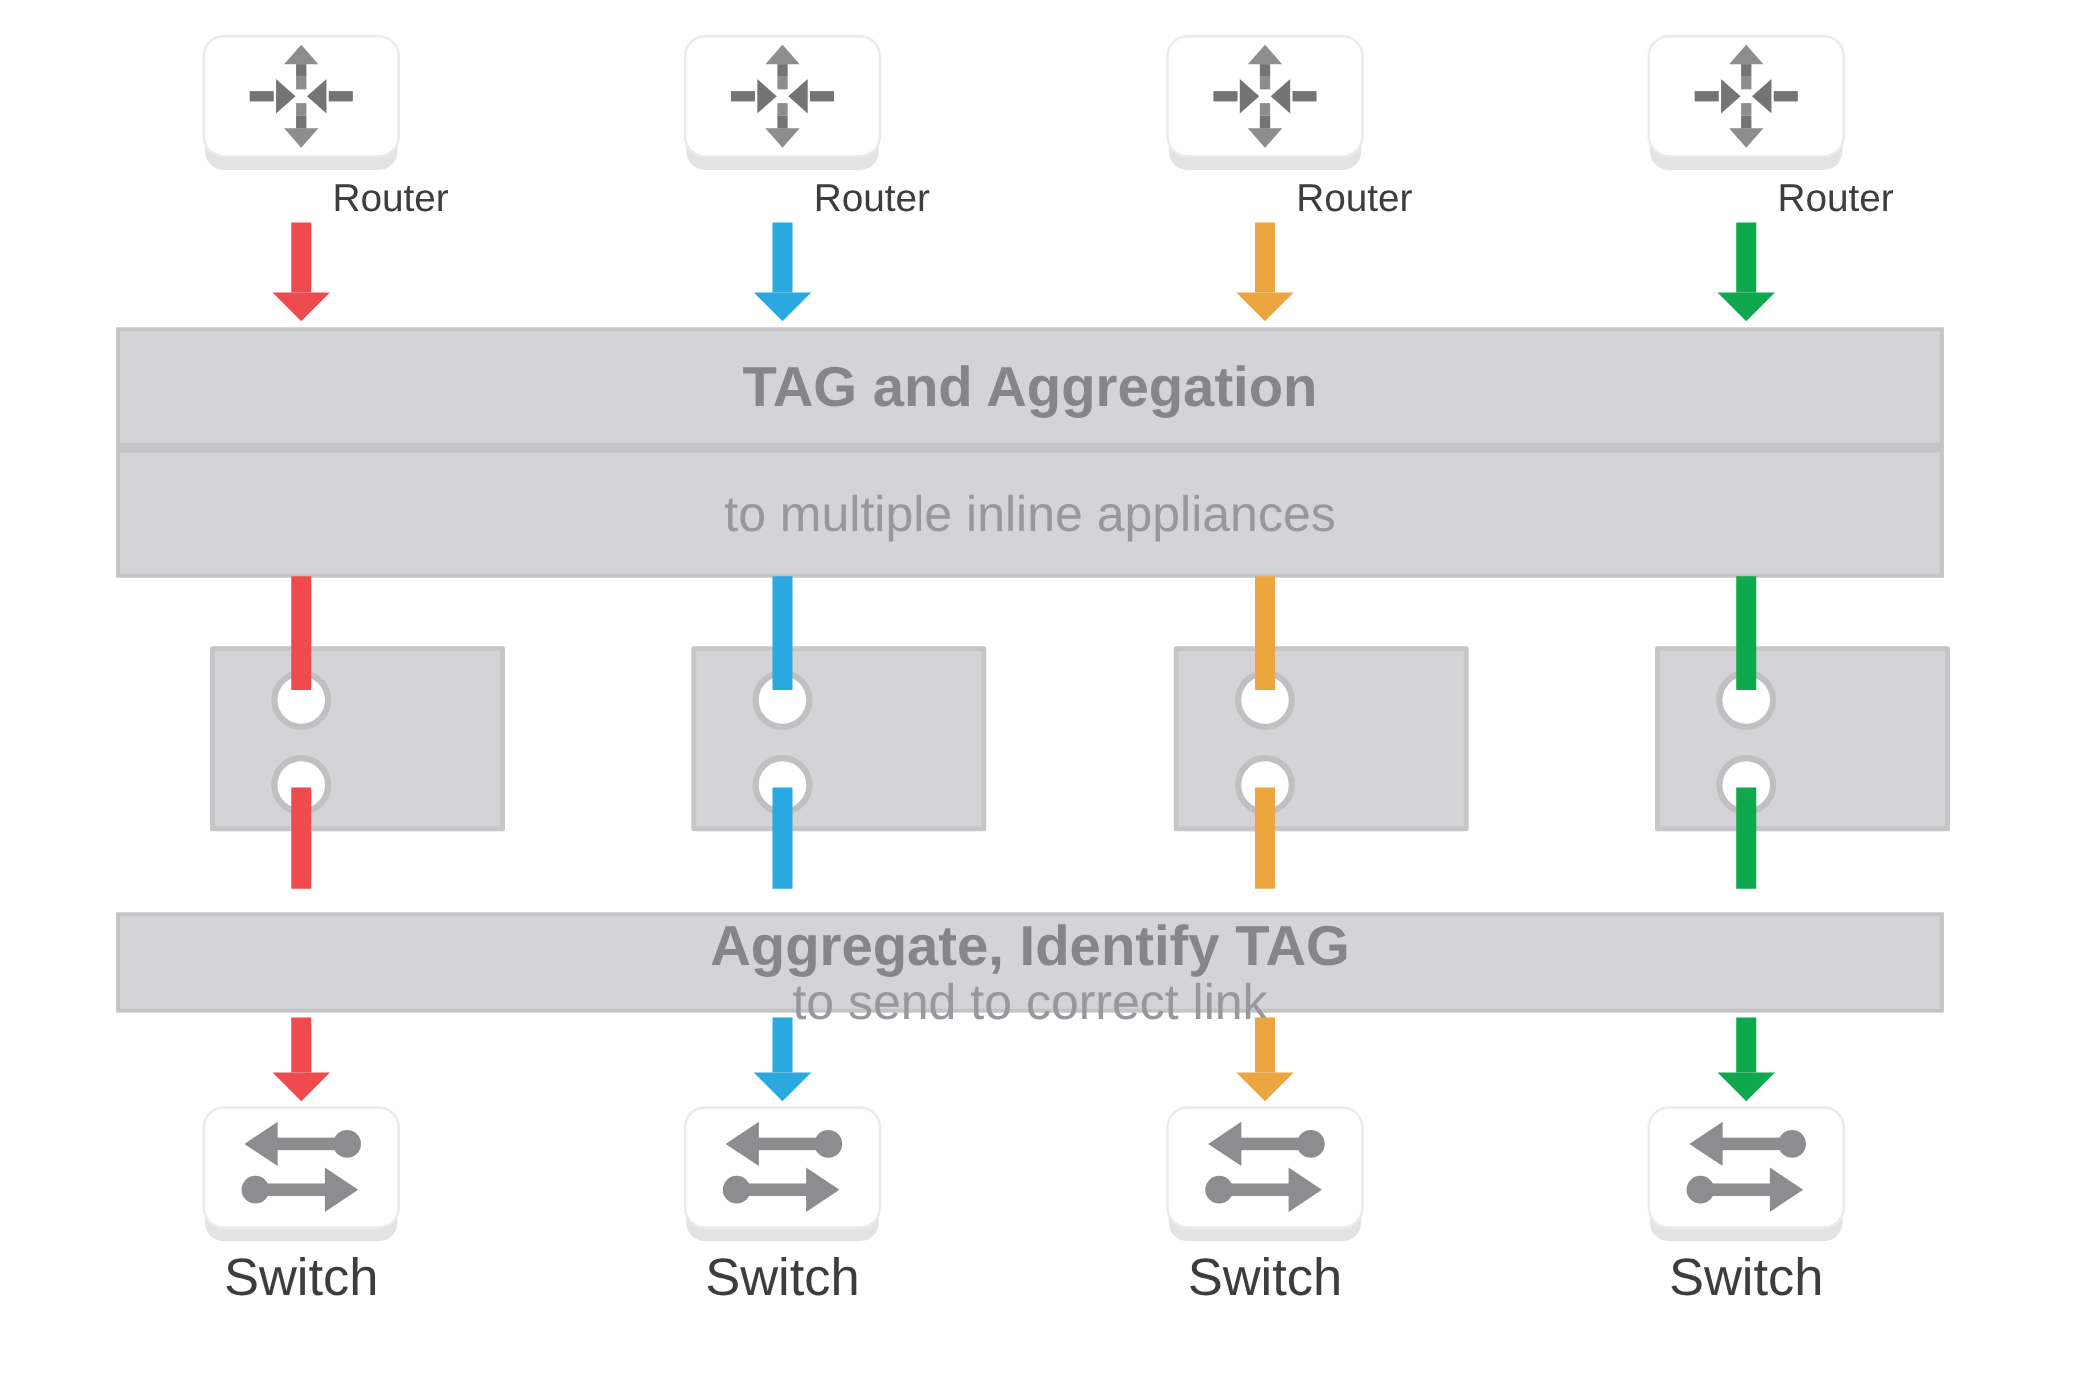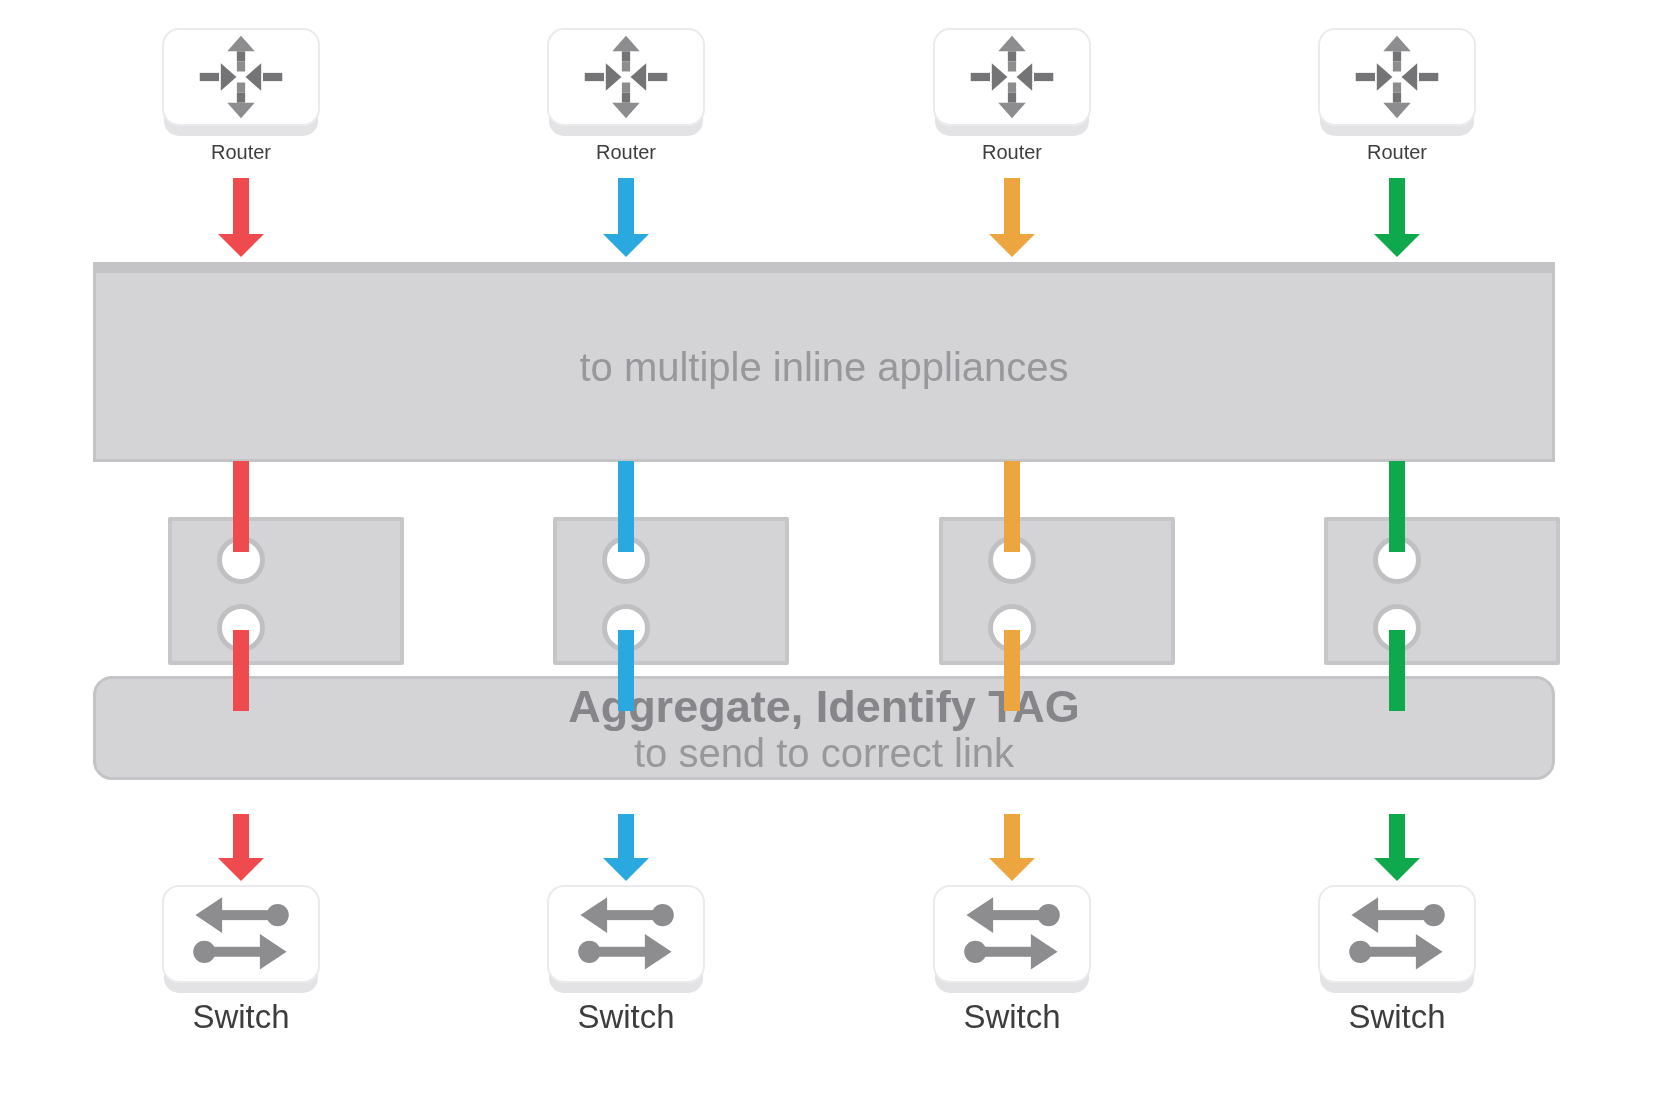--- a/index.html
+++ b/index.html
@@ -8,21 +8,21 @@
     font-family:"Liberation Sans","DejaVu Sans",sans-serif; overflow:hidden;
   }
 
   
   .band-group {
     position:absolute; left:93px; width:1462px; box-sizing:border-box;
     background:var(--band-fill,#d4d4d6); border:3px solid var(--band-border,#c4c4c6);
     display:flex; flex-direction:column;
   }
   #band-top { top:262px; height:200px; }
-  #band-bottom { top:676px; height:104px;border-radius:19px; }
+  #band-bottom { top:730px; height:80px; }
   .band-row { display:flex; flex-direction:column; align-items:center; justify-content:center; flex:1; }
   .band-row.fixed { flex:0 0 89px; }
   .band-divider { flex:0 0 8px; background:var(--band-border,#c4c4c6); }
   .band-title {
     font-size:45px; font-weight:700; color:var(--title-text,#85858a); line-height:1.05;
     white-space:nowrap;
   }
   .band-subtitle {
     font-size:40px; font-weight:400; color:var(--subtitle-text,#98989c); line-height:1.0;
     margin-top:2px; white-space:nowrap;
@@ -37,22 +37,22 @@
     box-shadow:0 12px 0 -2px var(--card-shadow,#e3e3e5);
     display:flex; align-items:center; justify-content:center;
   }
   .router-card { top:28px; }
   .switch-card { top:885px; }
 
   .node-label {
     position:absolute; left:-118px; width:236px; text-align:center;
     color:var(--node-label-text,#3d3d3f); white-space:nowrap;
   }
-  .router-label { top:141px; font-size:20px; }
-  .switch-label { top:998px; font-size:33px; }
+  .router-label { top:141px; font-size:31px;text-align:right; }
+  .switch-label { top:998px; font-size:42px; }
 
   .shaft { position:absolute; left:-8px; width:16px; background:var(--lane-color,#888); }
   .shaft.top-a { top:178px; height:56px; }
   .shaft.bot-a { top:814px; height:44px; }
   .head {
     position:absolute; left:-23px; width:0; height:0;
     border-left:23px solid transparent; border-right:23px solid transparent;
     border-top:23px solid var(--lane-color,#888);
   }
   .head.top-a { top:234px; }
@@ -76,20 +76,23 @@
 
   .ig  { fill:var(--icon-gray,#8d8d90); }
   .igd { fill:var(--icon-gray-dark,#747477); }
 </style>
 </head>
 <body>
 
 <div id="scene" style="--band-fill: #d4d4d6; --band-border: #c4c4c6; --appliance-fill: #d4d4d6; --appliance-border: #c6c6c8; --port-ring: #c0c0c2; --title-text: #85858a; --subtitle-text: #98989c; --node-label-text: #3d3d3f; --icon-gray: #8d8d90; --icon-gray-dark: #747477; --card-shadow: #e3e3e5;">
 
   <div class="band-group" id="band-top">
+    <div class="band-row fixed">
+      <div class="band-title">TAG and Aggregation</div>
+    </div>
     <div class="band-divider"></div>
     <div class="band-row">
       <div class="band-subtitle">to multiple inline appliances</div>
     </div>
   </div>
 
   <div class="band-group" id="band-bottom">
     <div class="band-row">
       <div class="band-title">Aggregate, Identify TAG</div>
       <div class="band-subtitle">to send to correct link</div>

